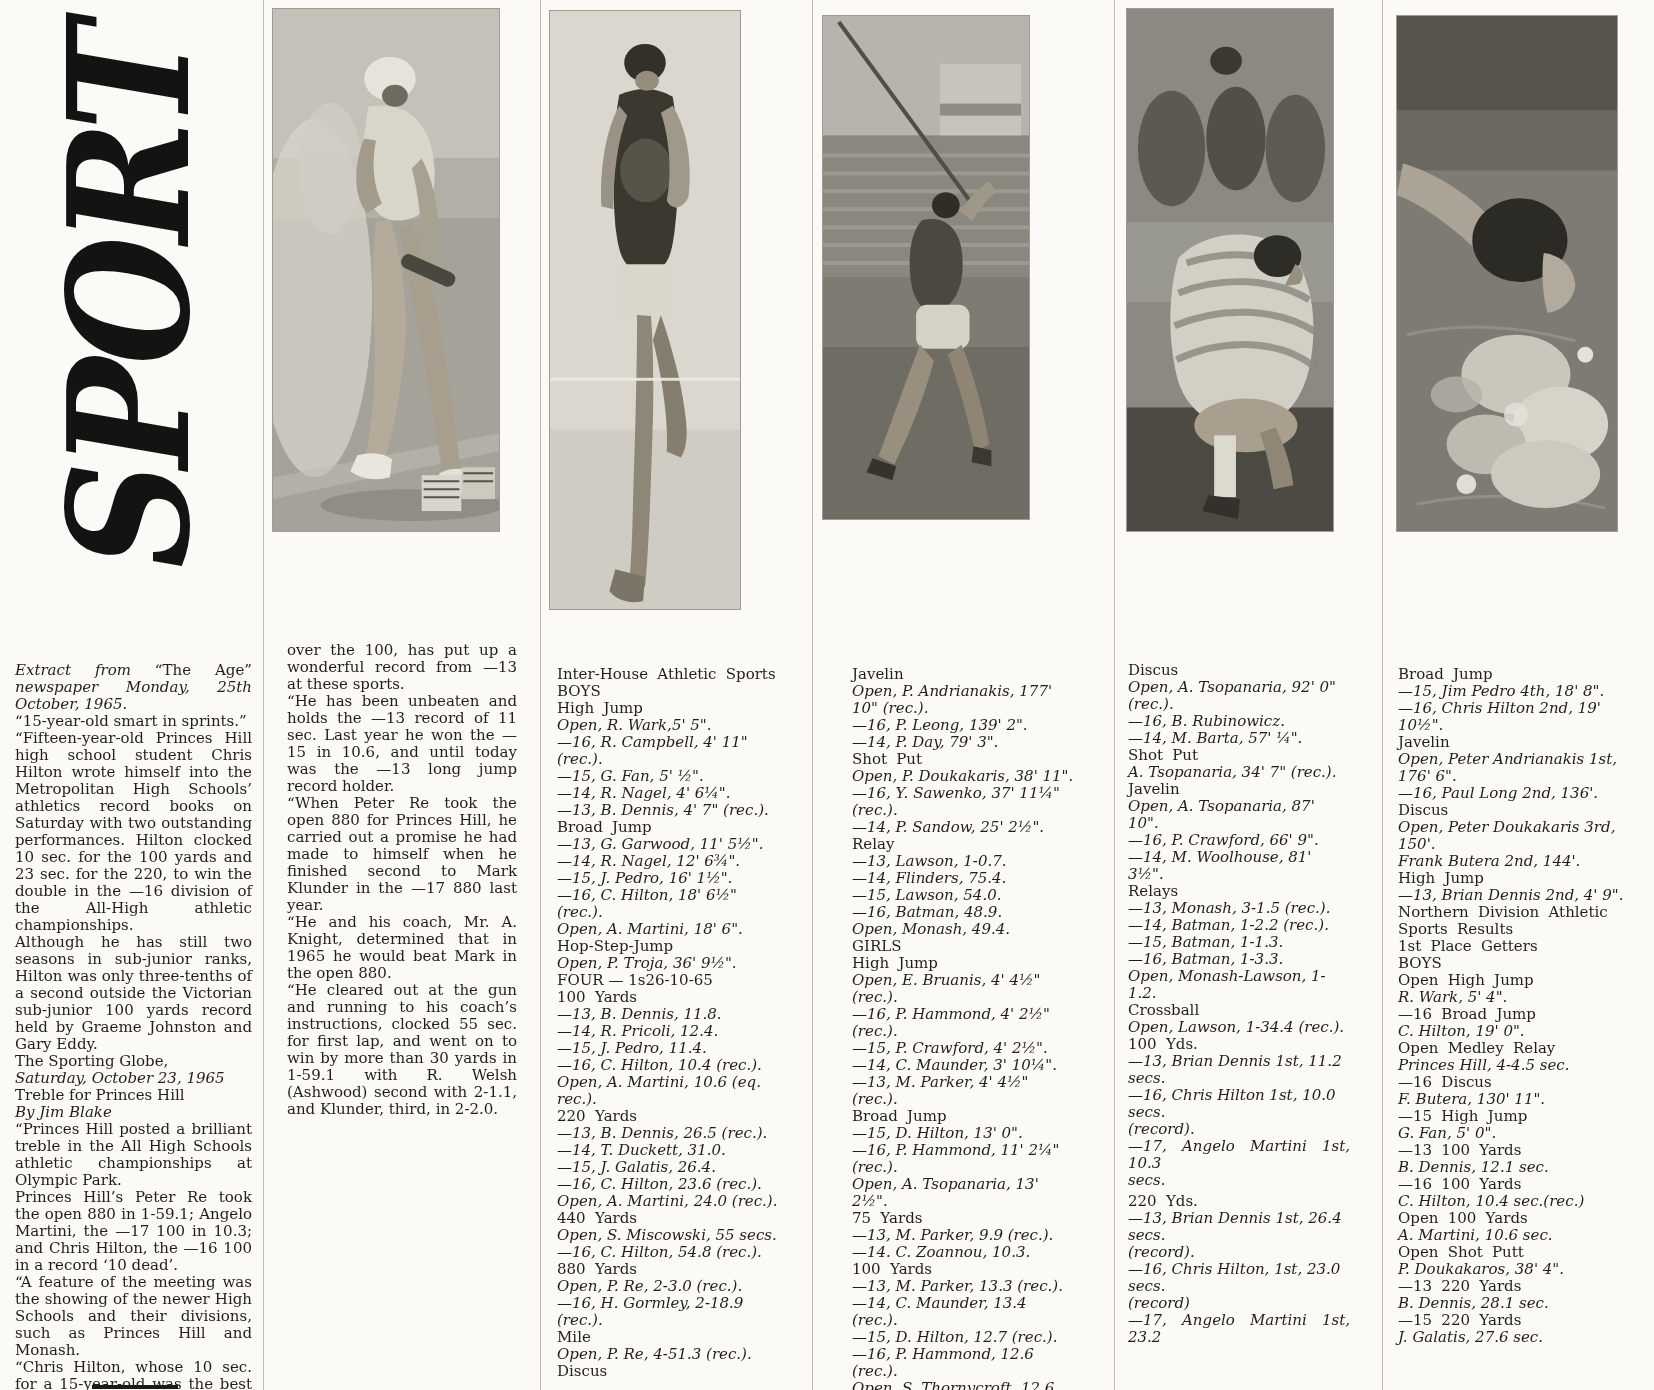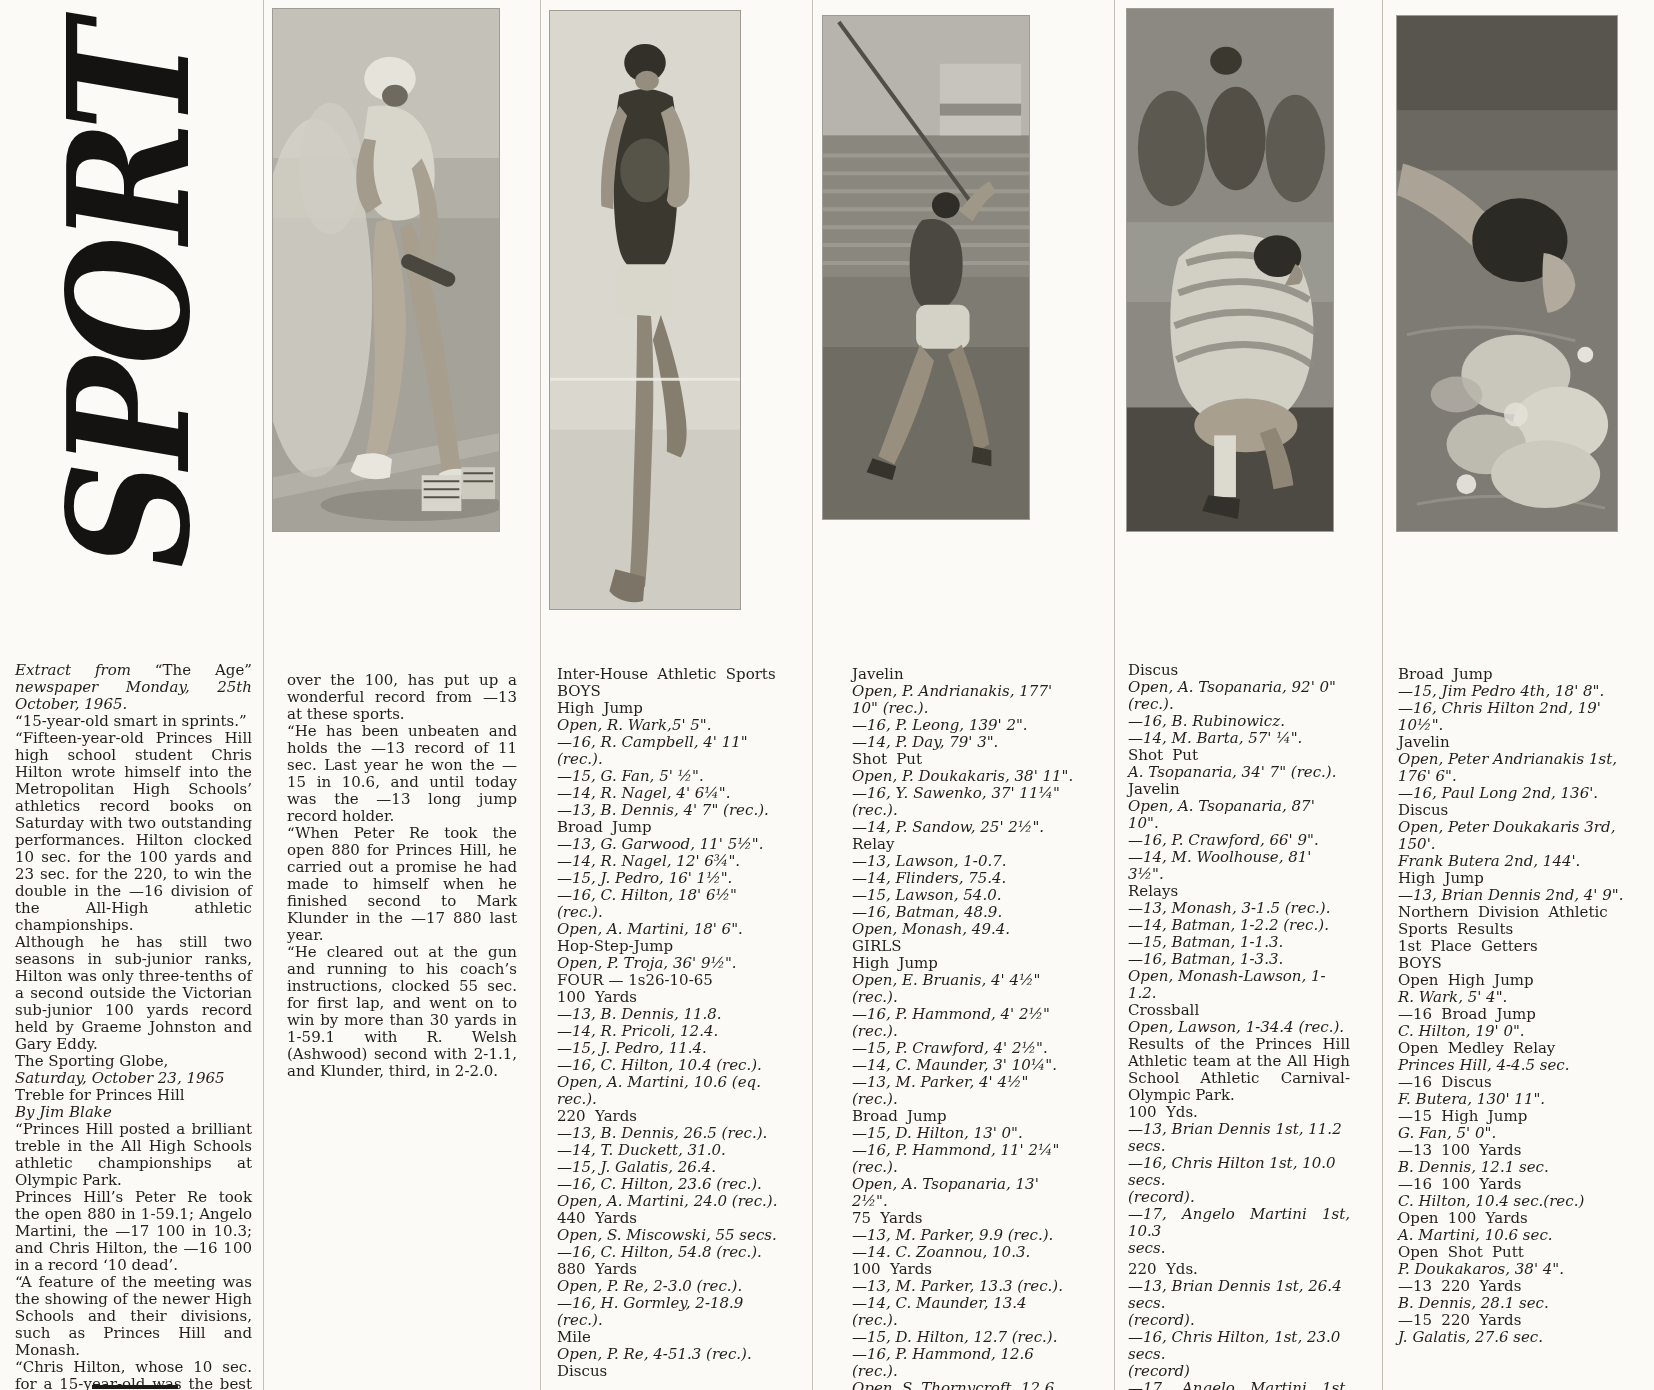--- a/index.html
+++ b/index.html
@@ -162,24 +162,25 @@
       <p class="ln rom just">Although he has still two seasons in sub-junior ranks, Hilton was only three-tenths of a second outside the Victorian sub-junior 100 yards record held by Graeme Johnston and Gary Eddy.</p>
       <p class="ln bold">The Sporting Globe,</p>
       <p class="ln em">Saturday, October 23, 1965</p>
       <p class="ln bold">Treble for Princes Hill</p>
       <p class="ln em">By Jim Blake</p>
       <p class="ln rom just">“Princes Hill posted a brilliant treble in the All High Schools athletic championships at Olympic Park.</p>
       <p class="ln rom just">Princes Hill’s Peter Re took the open 880 in 1-59.1; Angelo Martini, the —17 100 in 10.3; and Chris Hilton, the —16 100 in a record ‘10 dead’.</p>
       <p class="ln rom just">“A feature of the meeting was the showing of the newer High Schools and their divisions, such as Princes Hill and Monash.</p>
       <p class="ln rom just">“Chris Hilton, whose 10 sec. for a 15-year-old was the best effort</p>
     </div>
-  <div class="textcol" style="left:287px;top:672px;width:230px">
+  <div class="textcol" style="left:287px;top:642px;width:230px">
       <p class="ln rom just">over the 100, has put up a wonderful record from —13 at these sports.</p>
       <p class="ln rom just">“He has been unbeaten and holds the —13 record of 11 sec. Last year he won the —15 in 10.6, and until today was the —13 long jump record holder.</p>
       <p class="ln rom just">“When Peter Re took the open 880 for Princes Hill, he carried out a promise he had made to himself when he finished second to Mark Klunder in the —17 880 last year.</p>
+      <p class="ln rom just">“He and his coach, Mr. A. Knight, determined that in 1965 he would beat Mark in the open 880.</p>
       <p class="ln rom just">“He cleared out at the gun and running to his coach’s instructions, clocked 55 sec. for first lap, and went on to win by more than 30 yards in 1-59.1 with R. Welsh (Ashwood) second with 2-1.1, and Klunder, third, in 2-2.0.</p>
     </div>
   <div class="textcol" style="left:557px;top:666px;width:225px">
       <p class="ln hd">Inter-House Athletic Sports</p>
       <p class="ln hd">BOYS</p>
       <p class="ln hd">High Jump</p>
       <p class="ln em">Open, R. Wark,5' 5".</p>
       <p class="ln em">—16, R. Campbell, 4' 11" (rec.).</p>
       <p class="ln em">—15, G. Fan, 5' ½".</p>
       <p class="ln em">—14, R. Nagel, 4' 6¼".</p>
@@ -263,21 +264,20 @@
       <p class="ln em">—16, P. Crawford, 66' 9".</p>
       <p class="ln em">—14, M. Woolhouse, 81' 3½".</p>
       <p class="ln hd">Relays</p>
       <p class="ln em">—13, Monash, 3-1.5 (rec.).</p>
       <p class="ln em">—14, Batman, 1-2.2 (rec.).</p>
       <p class="ln em">—15, Batman, 1-1.3.</p>
       <p class="ln em">—16, Batman, 1-3.3.</p>
       <p class="ln em">Open, Monash-Lawson, 1-1.2.</p>
       <p class="ln hd">Crossball</p>
       <p class="ln em">Open, Lawson, 1-34.4 (rec.).</p>
-      <p class="ln rom just">Results of the Princes Hill Athletic team at the All High School Athletic Carnival-Olympic Park.</p>
       <p class="ln hd">100 Yds.</p>
       <p class="ln em">—13, Brian Dennis 1st, 11.2 secs.</p>
       <p class="ln em">—16, Chris Hilton 1st, 10.0 secs.</p>
       <p class="ln em right">(record).</p>
       <p class="ln em fj">—17, Angelo Martini 1st, 10.3</p>
       <p class="ln em right">secs.</p>
       <p class="ln hd mt">220 Yds.</p>
       <p class="ln em">—13, Brian Dennis 1st, 26.4 secs.</p>
       <p class="ln em right">(record).</p>
       <p class="ln em">—16, Chris Hilton, 1st, 23.0 secs.</p>

